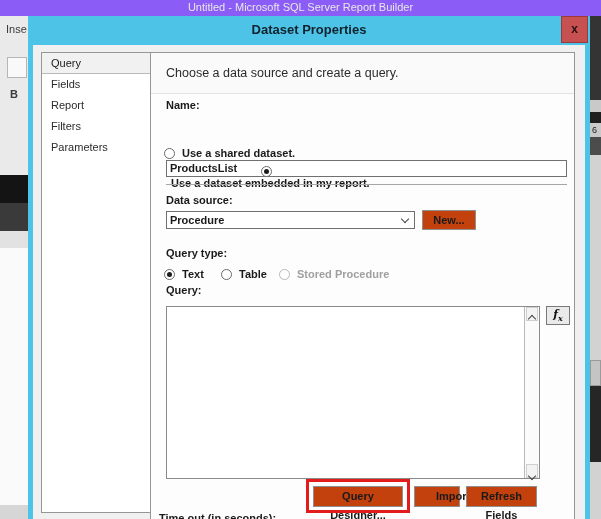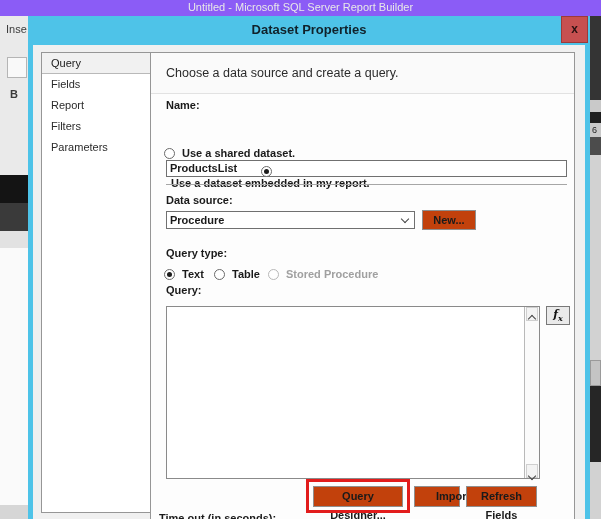--- a/index.html
+++ b/index.html
@@ -155,25 +155,25 @@
         <span>Procedure</span>
         <span class="chev down"></span>
       </div>
       <button class="btn btn-new">New...</button>
 
       <div class="lbl" style="left:15px;top:194px;">Query type:</div>
       <div class="radio-row" style="left:13px;top:214px;">
         <span class="rb on"></span>
         <span class="rlbl">Text</span>
       </div>
-      <div class="radio-row" style="left:63px;top:214px;">
+      <div class="radio-row" style="left:70px;top:214px;">
         <span class="rb"></span>
         <span class="rlbl">Table</span>
       </div>
-      <div class="radio-row" style="left:117px;top:214px;justify-content:space-between;">
+      <div class="radio-row" style="left:128px;top:214px;justify-content:space-between;">
         <span class="rb dis"></span>
         <span class="rlbl dis">Stored Procedure</span>
       </div>
 
       <div class="lbl" style="left:15px;top:231px;">Query:</div>
       <div class="query-box">
         <span></span>
         <div class="qsb">
           <div class="sb-btn" style="top:0;"><span class="chev up"></span></div>
           <div class="sb-btn" style="bottom:0;"><span class="chev down"></span></div>

